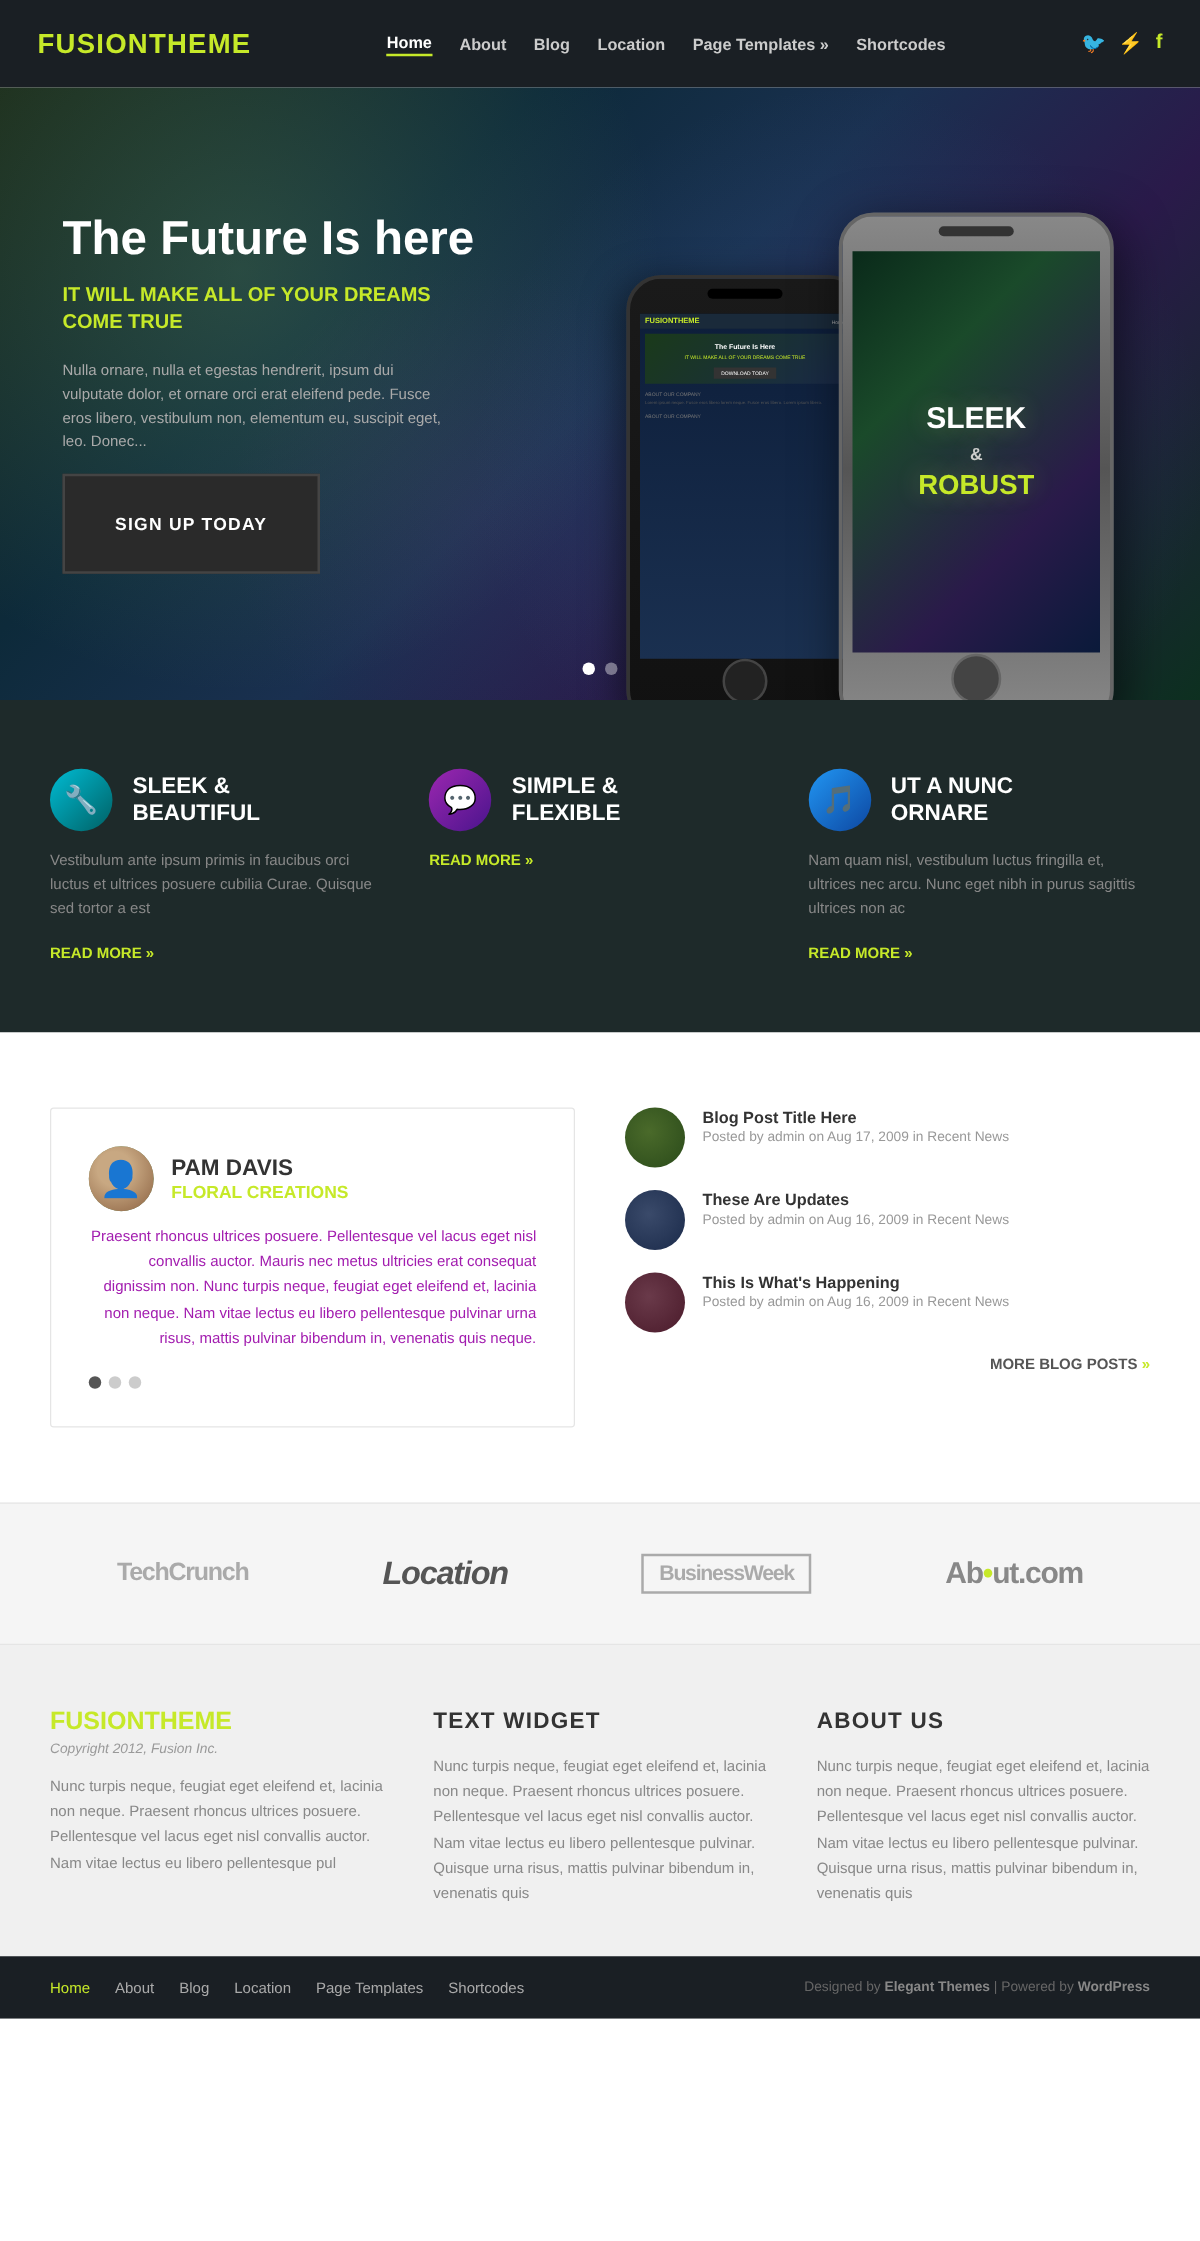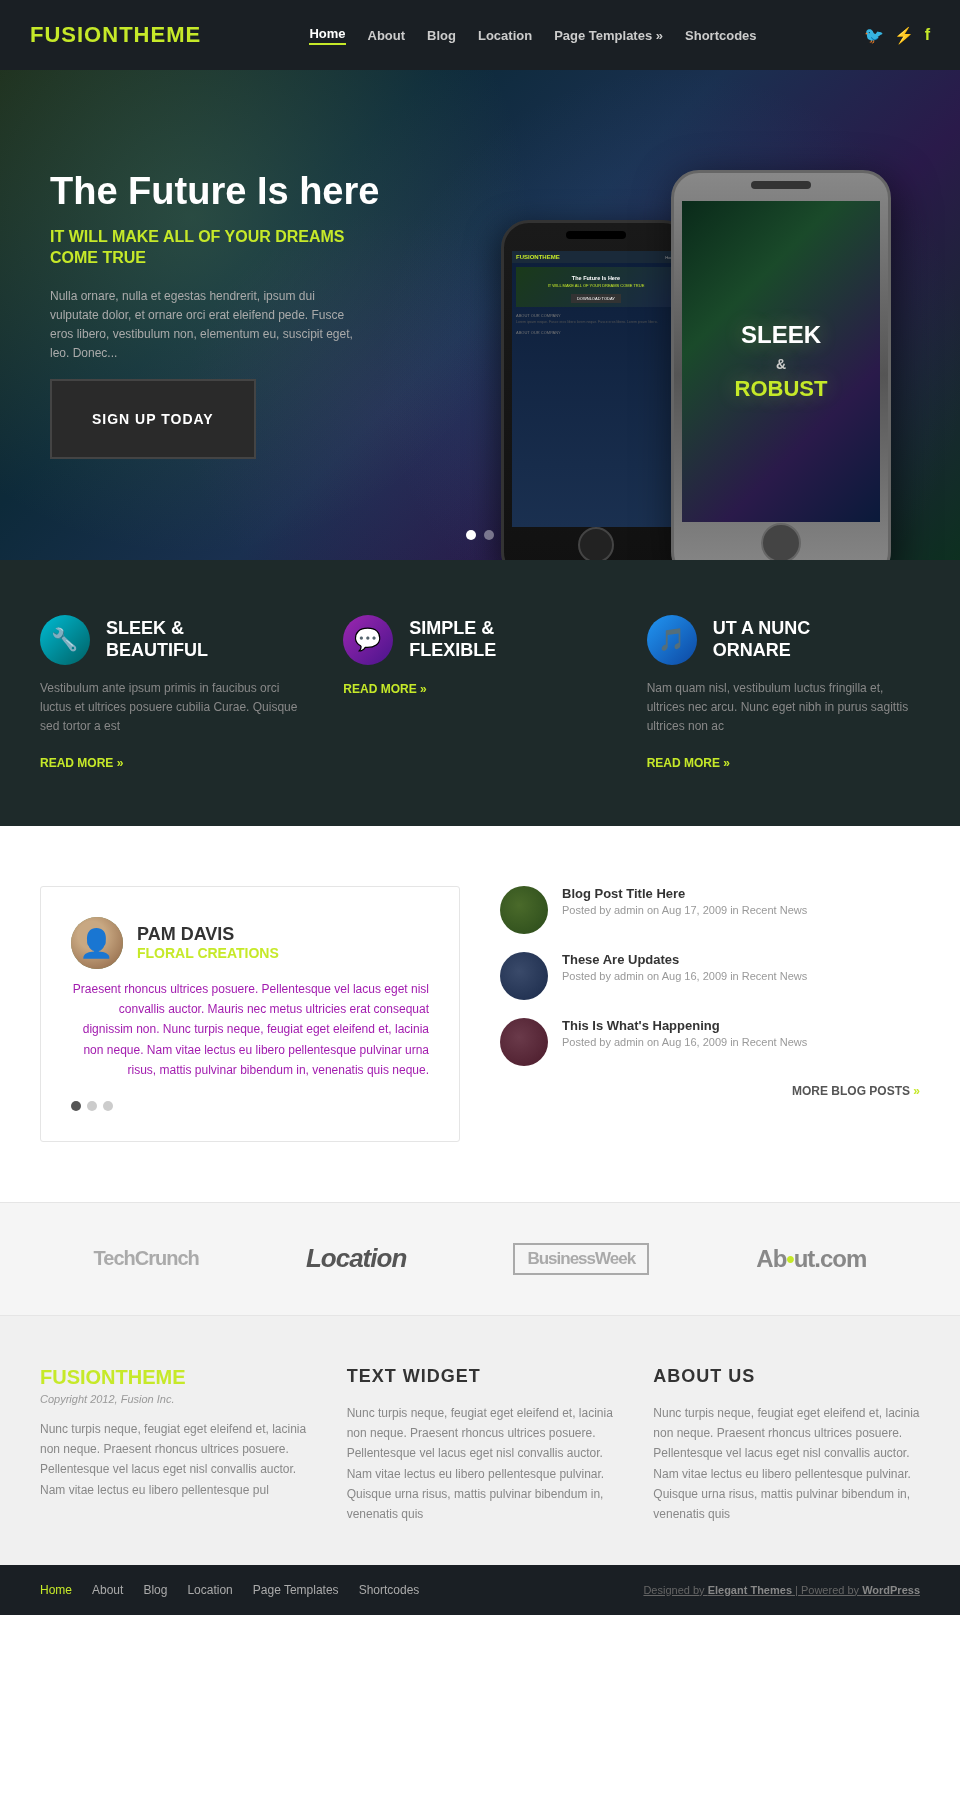--- a/index.html
+++ b/index.html
@@ -440,21 +440,20 @@
     .footer-links { display: flex; gap: 20px; }
     .footer-links a {
       color: #aaa;
       text-decoration: none;
       font-size: 12px;
     }
     .footer-links a.active { color: #c6e929; }
     .footer-credit {
       font-size: 11px;
       color: #666;
-      text-decoration: underline;
     }
     .footer-credit b { color: #888; }
   </style>
 </head>
 <body>
 
 <header>
   <div class="logo">
     <span>FUSION</span><span style="color:#c6e929">THEME</span>
   </div>

